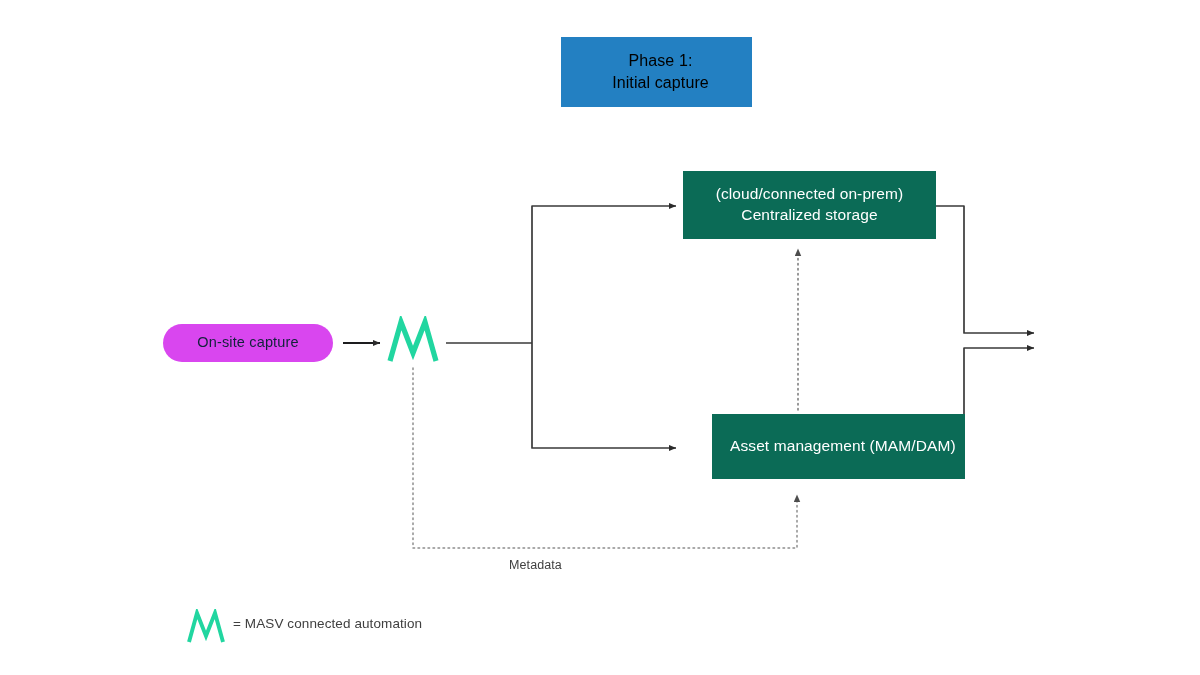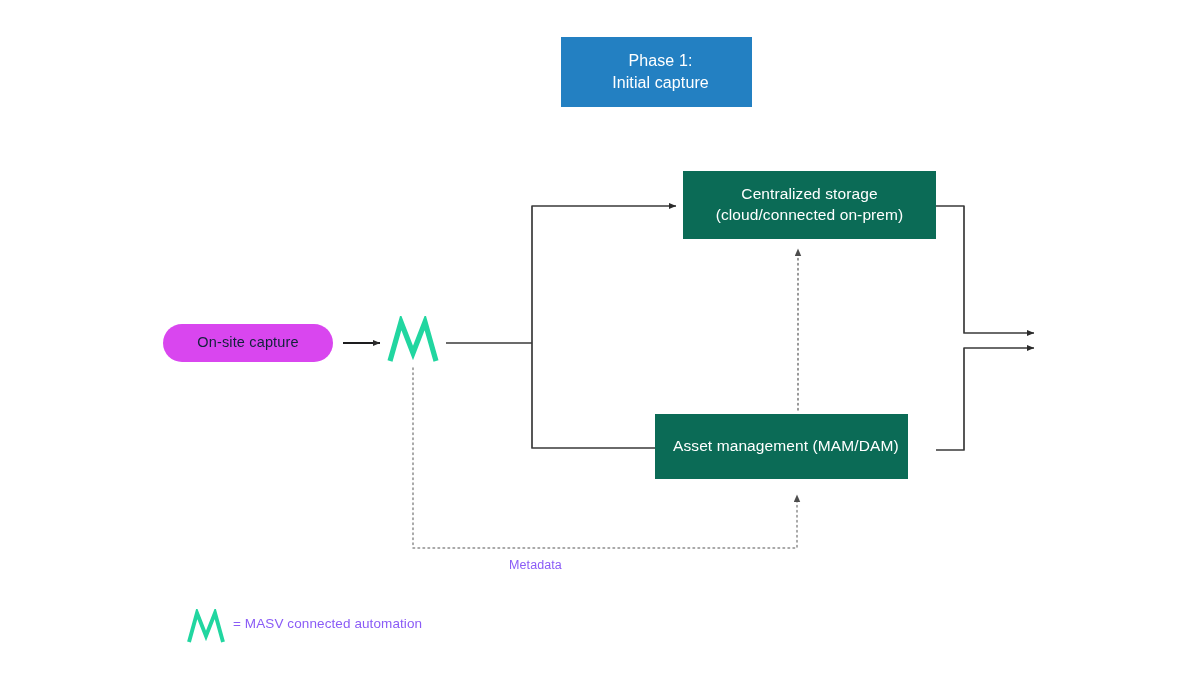--- a/index.html
+++ b/index.html
@@ -38,42 +38,42 @@
     text-align: center;
     line-height: 1.35;
   }
   
   .phase-box {
     left: 561px;
     top: 37px;
     width: 191px;
     height: 70px;
     background: #2380c2;
-    color: #ffffff;
+    color: #000000;
     font-size: 16px;
     letter-spacing: 0.1px;
     padding-left: 8px;
   }
   
   .green-box {
     background: #0b6b56;
     color: #ffffff;
     font-size: 15.5px;
     letter-spacing: 0.1px;
   }
   .box-storage {
     left: 683px;
     top: 171px;
     width: 253px;
     height: 68px;
     justify-content: center;
     padding: 0 10px;
   }
   .box-asset {
-    left: 655px;
+    left: 712px;
     top: 414px;
     width: 253px;
     height: 65px;
     justify-content: flex-start;
     text-align: left;
     padding-left: 18px;
   }
   
   .pill {
     left: 163px;
@@ -100,21 +100,21 @@
   .masv-legend {
     left: 186px;
     top: 609px;
     width: 40px;
     height: 35px;
   }
   
   .label {
     position: absolute;
     white-space: nowrap;
-    color: #8b5cf6;
+    color: #404040;
   }
   .metadata-label {
     left: 509px;
     top: 558px;
     font-size: 12.5px;
     letter-spacing: 0.1px;
   }
   .legend-text {
     left: 233px;
     top: 616px;
@@ -161,22 +161,22 @@
       <span class="line-break">Initial capture</span>
     </div>
   </div>
 
   <div class="node pill">
     <span>On-site capture</span>
   </div>
 
   <div class="node green-box box-storage">
     <div>
+      <span class="line-break">(cloud/connected on-prem)</span>
       <span class="line-break">Centralized storage</span>
-      <span class="line-break">(cloud/connected on-prem)</span>
     </div>
   </div>
 
   <div class="node green-box box-asset">
     <span>Asset management (MAM/DAM)</span>
   </div>
 
   <svg class="masv-mark masv-main" viewBox="0 0 54 48">
     <path d="M4,45 L15,6 L27,37 L39,6 L50,45" fill="none" stroke="#21d6a0" stroke-width="5.2" stroke-linecap="butt" stroke-linejoin="miter"></path>
   </svg>

